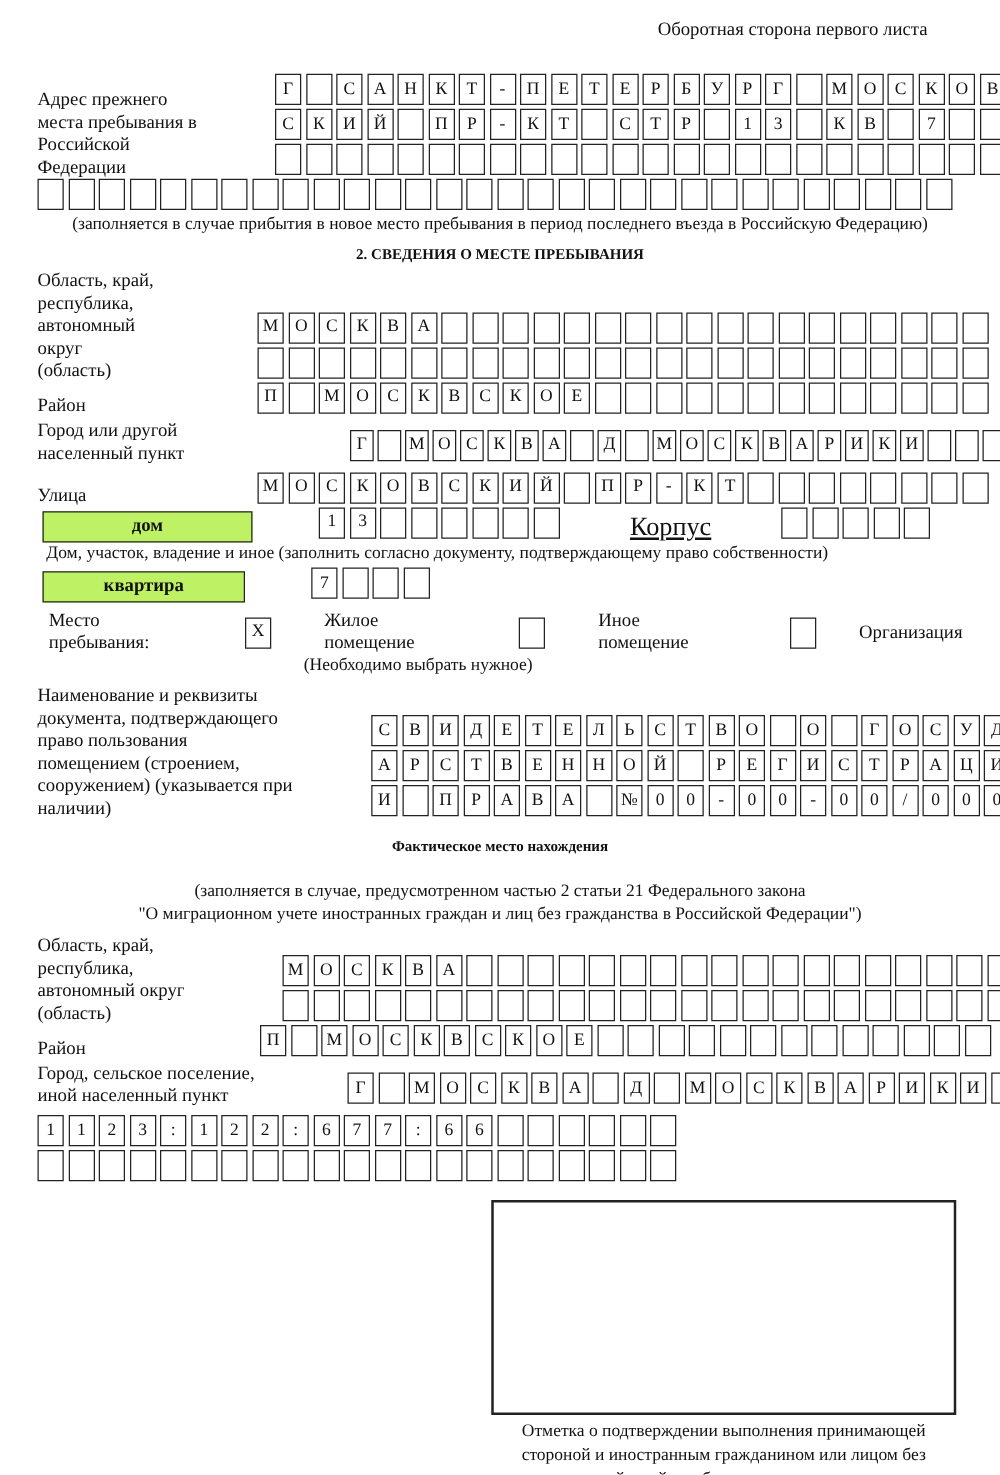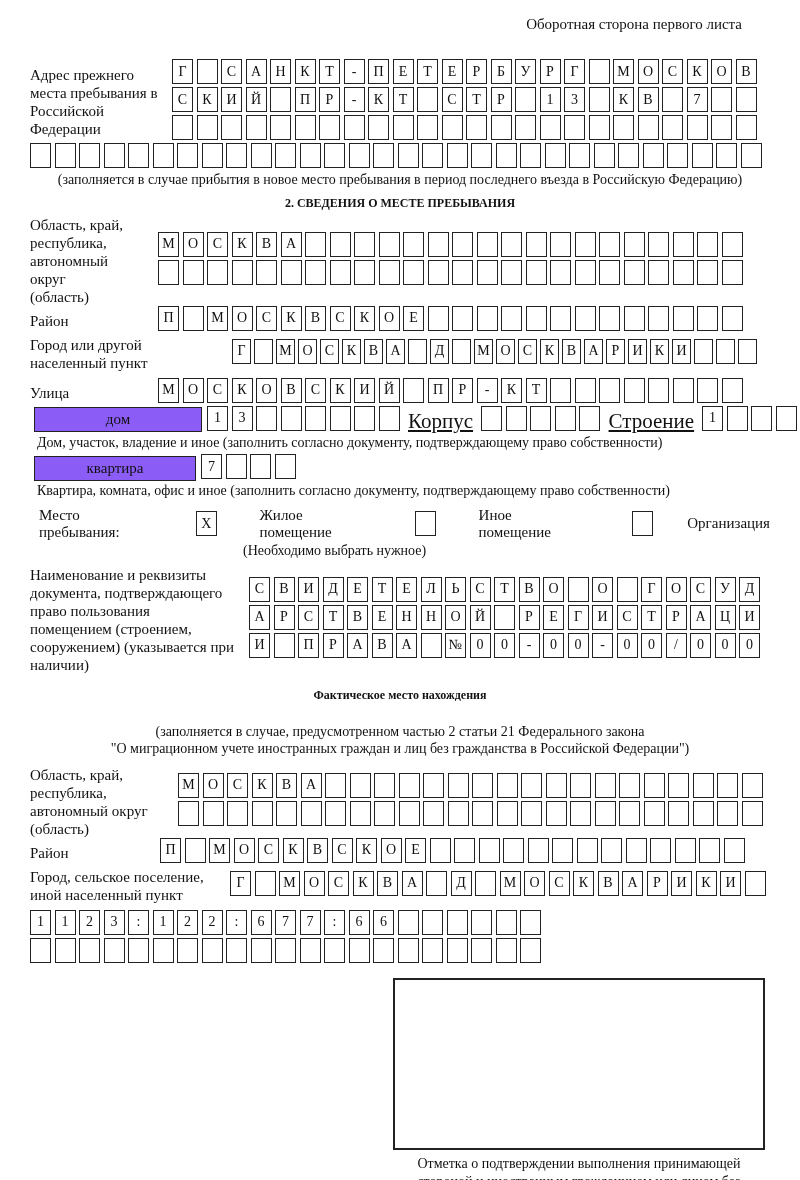--- a/index.html
+++ b/index.html
@@ -5,36 +5,36 @@
   * { box-sizing: border-box; margin: 0; padding: 0; }
   html, body { background: #ffffff; }
   body {
     width: 800px; height: 1180px;
     font-family: "Liberation Serif", serif;
     color: #111;
   }
   .page { width: 800px; height: 1180px; padding: 16px 30px 0 30px; overflow: hidden; }
   .hdr { text-align: right; font-size: 15px; padding-right: 28px; }
 
-  .frow { display: flex; align-items: center; }
+  .frow { display: flex; align-items: flex-end; gap: 48px; }
   .flabel { flex: none; font-size: 15px; line-height: 1.2; padding-top: 2px; }
   .rows { flex: none; }
   .boxes { display: flex; height: 25px; margin-bottom: 3px; }
   .cbox {
     flex: none; width: 21px; height: 25px;
     border: 1.5px solid #222; margin-right: 3.5px;
     display: flex; align-items: center; justify-content: center;
     font-size: 14px; line-height: 1; background: #fff;
   }
   .boxes.small .cbox { width: 19px; margin-right: 3px; }
 
   .widebox {
     flex: none; height: 25px; border: 1.5px solid #222;
     display: flex; align-items: center; justify-content: center;
-    font-size: 15px; margin-right: 5px; background: #8b5cf6;
+    font-size: 15px; margin-right: 5px; background: #bef264; font-weight: bold;
   }
   .inline-label { flex: none; font-size: 21px; padding: 3px 8px 0 5px; text-decoration: underline; }
 
   .note { font-size: 14px; line-height: 1.25; }
   .center { text-align: center; }
   .sec-title { font-weight: bold; font-size: 12px; text-align: center; }
 
   .stay-row { display: flex; align-items: center; font-size: 15px; margin-top: 7px; gap: 31px; }
   .stay-note { font-size: 14px; margin-left: 213px; margin-top: 2px; }
 
@@ -350,21 +350,20 @@
 
   <div class="frow mt3" style="margin-left:4px;">
     <div class="widebox" style="width:162px;">квартира</div>
     <div class="boxes">
         <span class="cbox">7</span>
         <span class="cbox"></span>
         <span class="cbox"></span>
         <span class="cbox"></span>
       </div>
   </div>
-  <div class="note" style="margin-left:7px;">Квартира, комната, офис и иное (заполнить согласно документу, подтверждающему право собственности)</div>
 
   <div class="stay-row">
     <span style="margin-left:9px;">Место пребывания:</span>
     <span class="cbox" style="margin-left:9px;">X</span>
     <span style="margin-left:8px;">Жилое помещение</span>
     <span class="cbox" style="margin-left:13px;"></span>
     <span style="margin-left:8px;">Иное помещение</span>
     <span class="cbox" style="margin-left:20px;"></span>
     <span style="">Организация</span>
   </div>

